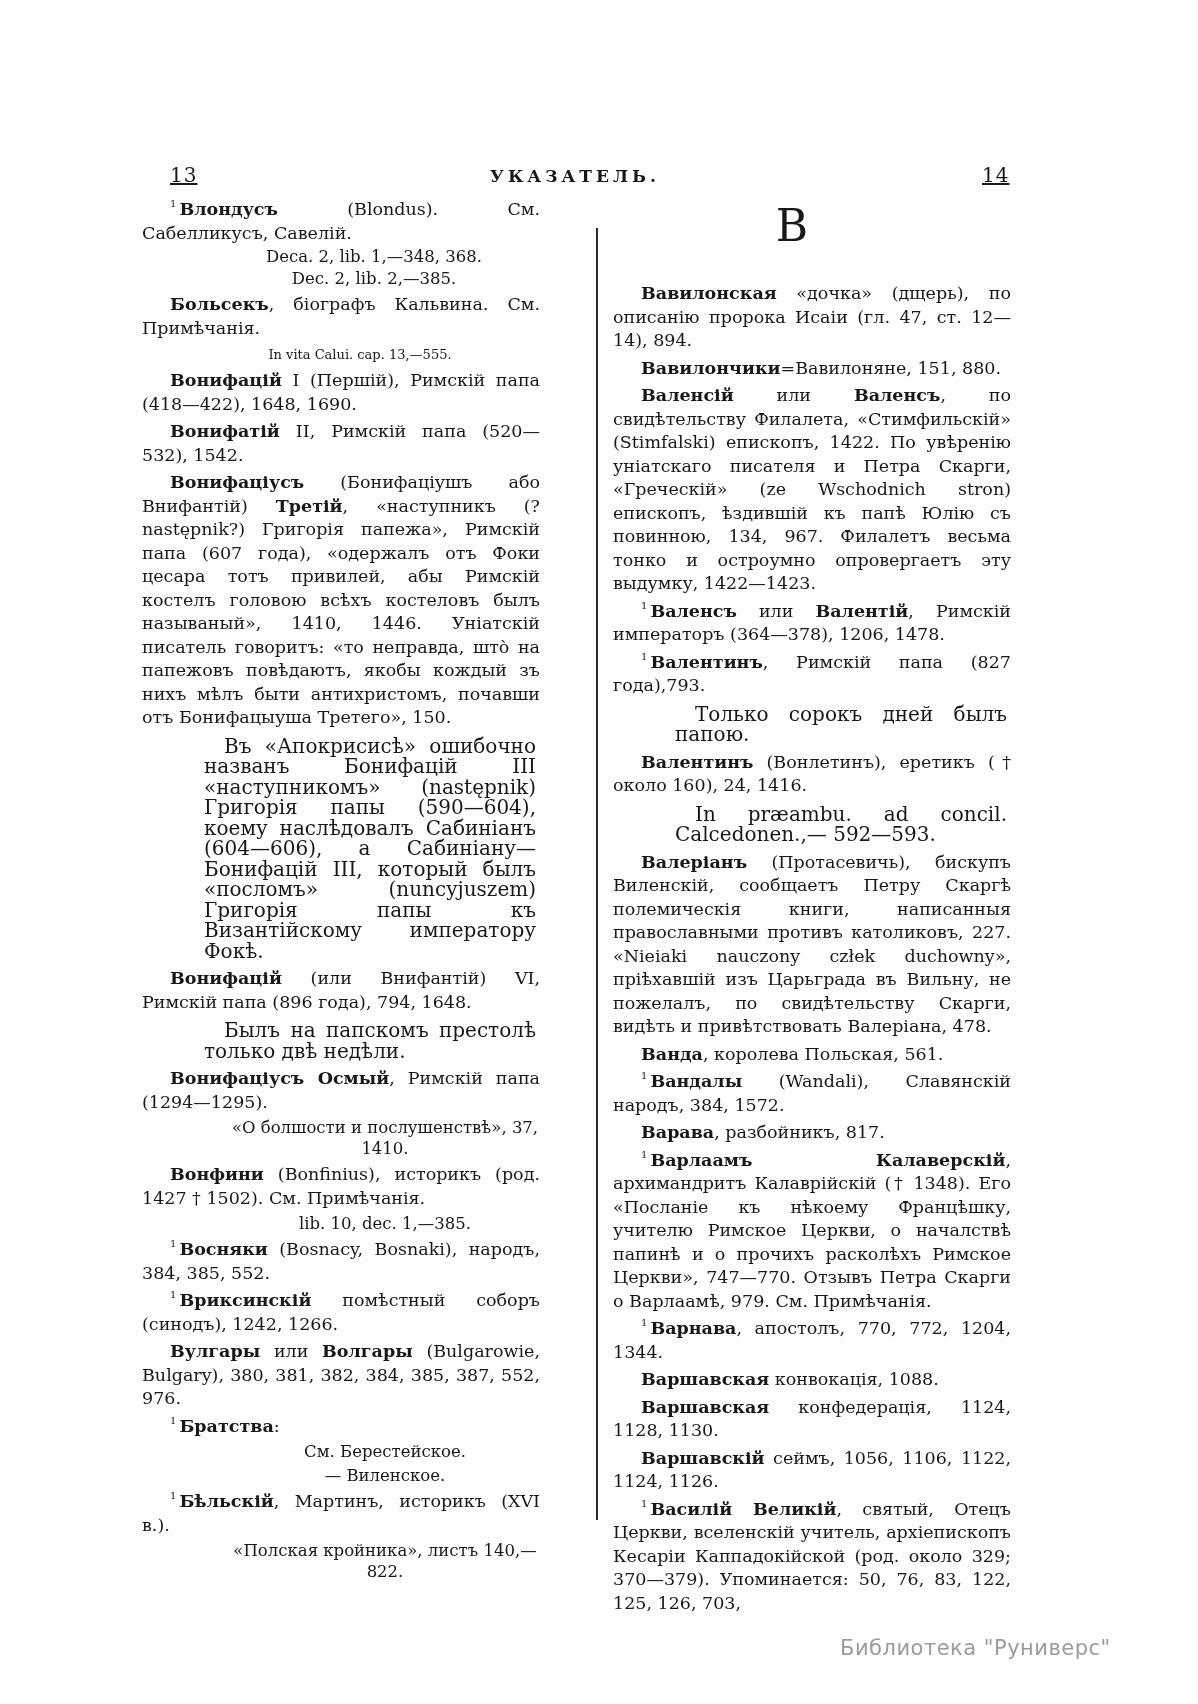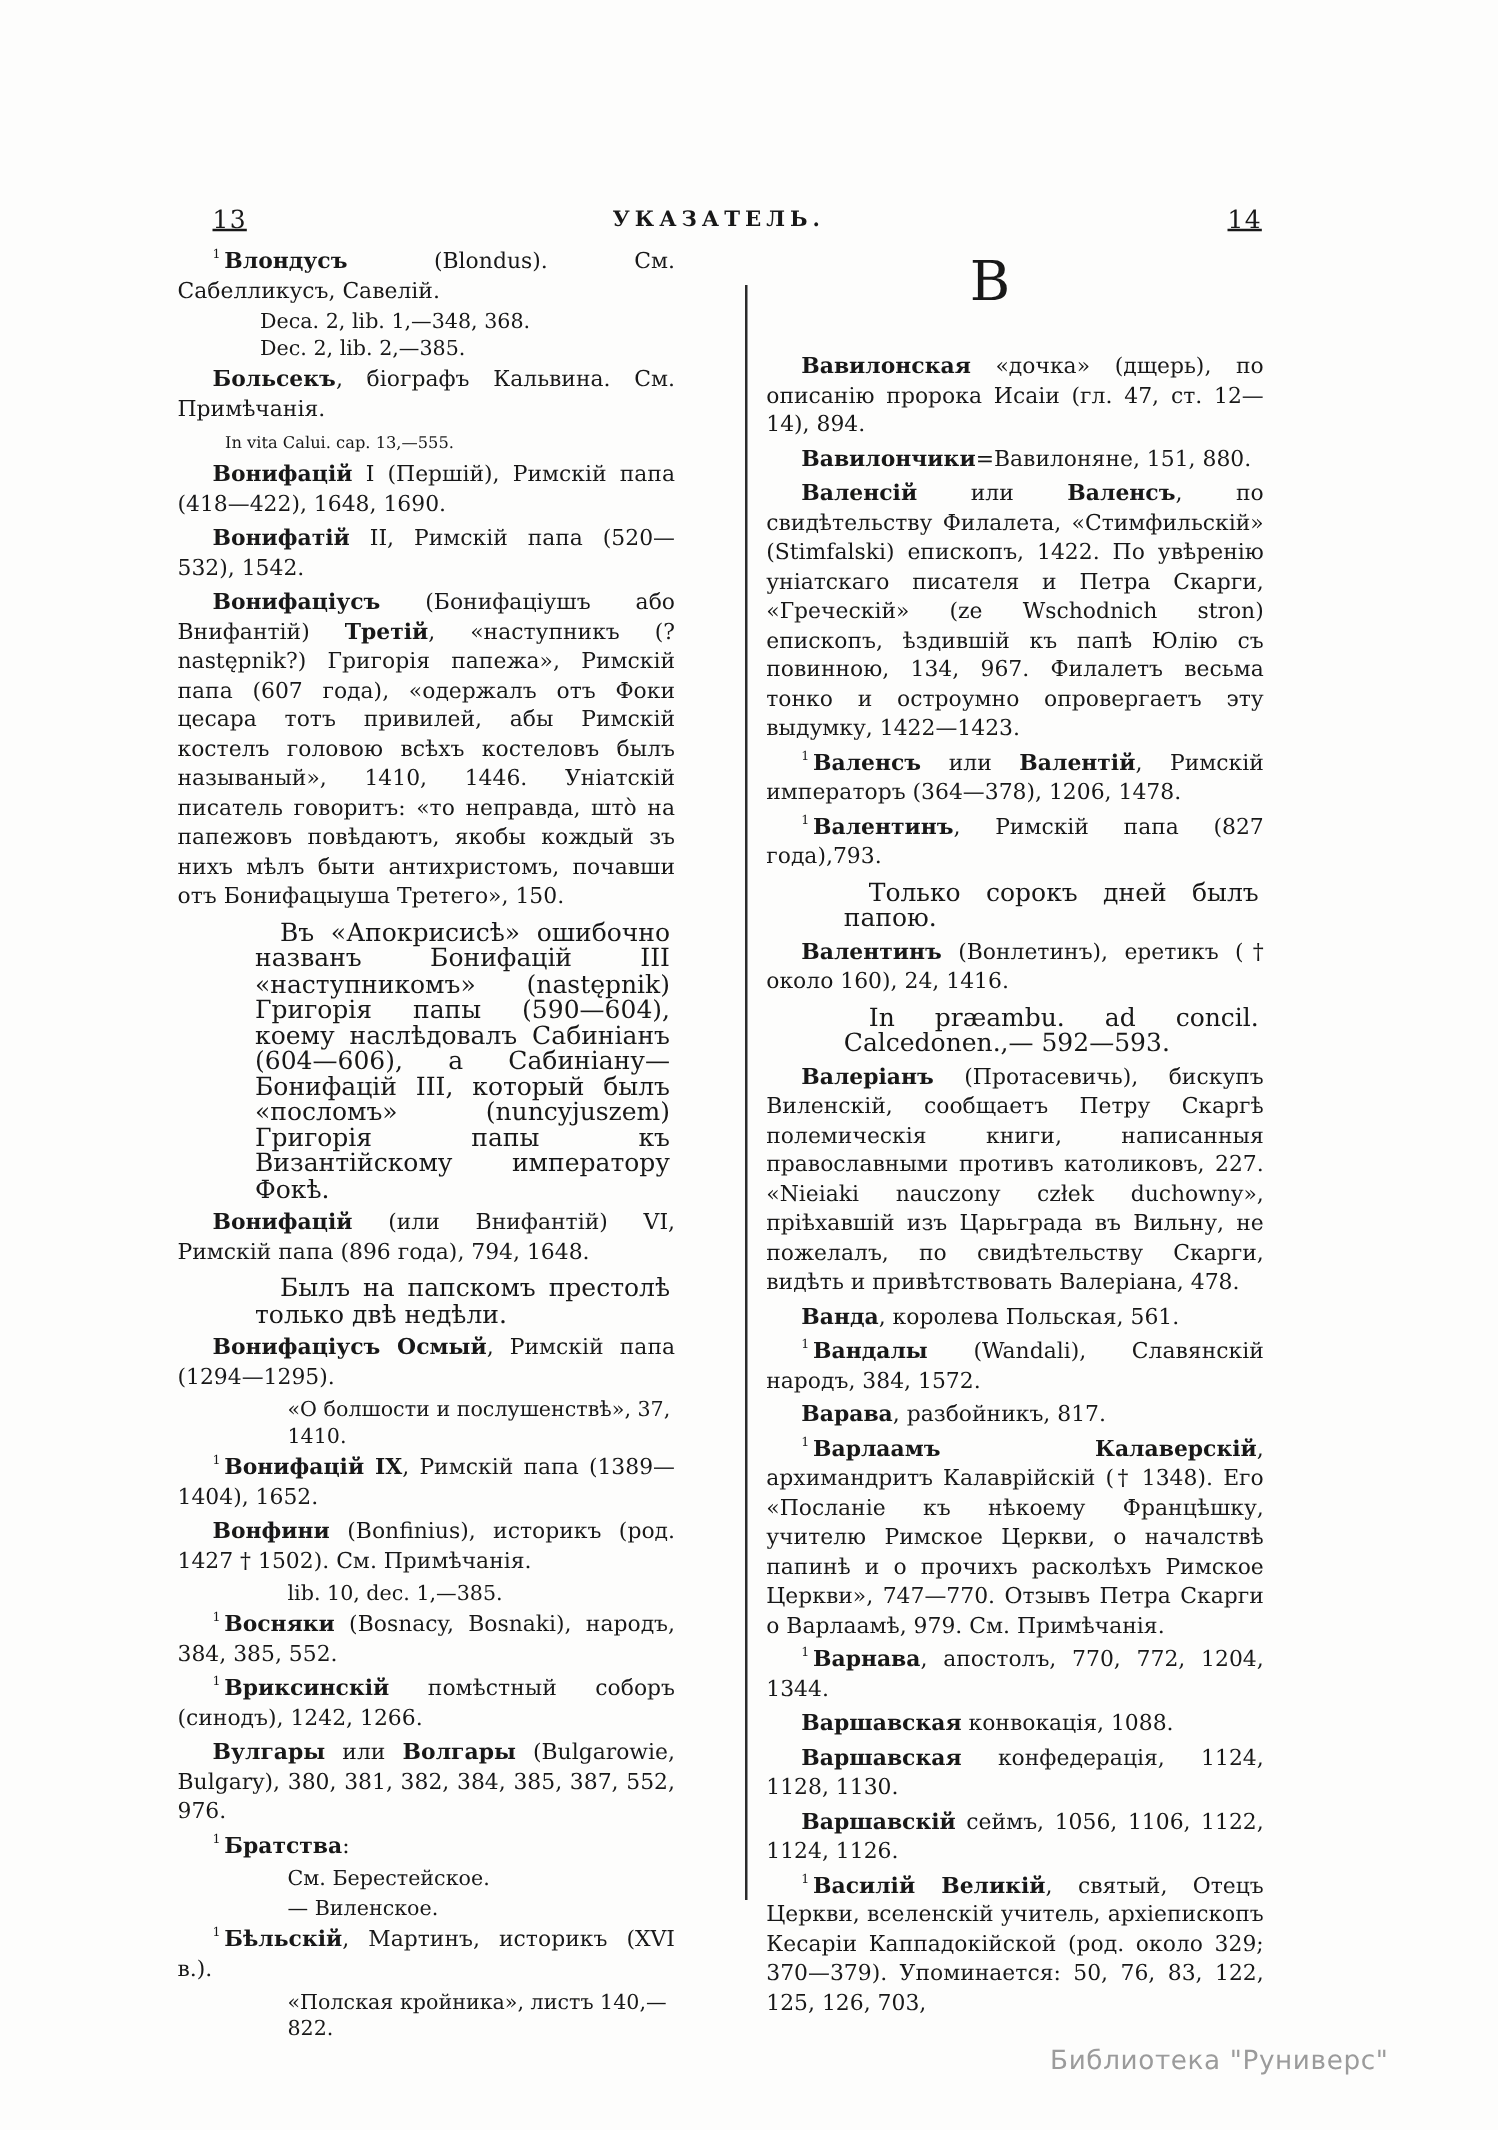--- a/index.html
+++ b/index.html
@@ -19,21 +19,21 @@
     position:absolute;top:166px;left:0;width:1150px;
     text-align:center;font-weight:bold;font-size:17px;letter-spacing:4px;
   }
   .col{position:absolute;top:194px;}
   .col-left{left:142px;width:398px;}
   .col-right{left:613px;width:398px;}
   .divider{
     position:absolute;left:596px;top:228px;width:2px;height:1292px;
     background:#2b2b2b;
   }
-  p{margin:0;}
+  p{margin:0;text-align:center;}
   .entry{
     font-size:17.5px;line-height:23.5px;
     text-align:justify;text-indent:28px;
     margin-top:4px;
   }
   .note{
     font-size:20px;line-height:20.5px;
     text-align:justify;
     margin:6px 4px 6px 62px;text-indent:20px;
   }
@@ -70,21 +70,20 @@
       <p class="entry"><b>Больсекъ</b>, біографъ Кальвина. См. Примѣчанія.</p>
       <p class="ref1">In vita Calui. cap. 13,—555.</p>
       <p class="entry"><b>Вонифацій</b> I (Першій), Римскій папа (418—422), 1648, 1690.</p>
       <p class="entry"><b>Вонифатій</b> II, Римскій папа (520—532), 1542.</p>
       <p class="entry"><b>Вонифаціусъ</b> (Бонифаціушъ або Внифантій) <b>Третій</b>, «наступникъ (?następnik?) Григорія папежа», Римскій папа (607 года), «одержалъ отъ Фоки цесара тотъ привилей, абы Римскій костелъ головою всѣхъ костеловъ былъ называный», 1410, 1446. Уніатскій писатель говоритъ: «то неправда, што̀ на папежовъ повѣдаютъ, якобы кождый зъ нихъ мѣлъ быти антихристомъ, почавши отъ Бонифацыуша Третего», 150.</p>
       <p class="note">Въ «Апокрисисѣ» ошибочно названъ Бонифацій III «наступникомъ» (następnik) Григорія папы (590—604), коему наслѣдовалъ Сабиніанъ (604—606), а Сабиніану—Бонифацій III, который былъ «посломъ» (nuncyjuszem) Григорія папы къ Византійскому императору Фокѣ.</p>
       <p class="entry"><b>Вонифацій</b> (или Внифантій) VI, Римскій папа (896 года), 794, 1648.</p>
       <p class="note">Былъ на папскомъ престолѣ только двѣ недѣли.</p>
       <p class="entry"><b>Вонифаціусъ Осмый</b>, Римскій папа (1294—1295).</p>
       <p class="ref3">«О болшости и послушенствѣ», 37, 1410.</p>
-      <p class="entry"><sup>1</sup><b>Вонифацій IX</b>, Римскій папа (1389—1404), 1652.</p>
       <p class="entry"><b>Вонфини</b> (Bonfinius), историкъ (род. 1427 † 1502). См. Примѣчанія.</p>
       <p class="ref3">lib. 10, dec. 1,—385.</p>
       <p class="entry"><sup>1</sup><b>Восняки</b> (Bosnacy, Bosnaki), народъ, 384, 385, 552.</p>
       <p class="entry"><sup>1</sup><b>Вриксинскій</b> помѣстный соборъ (синодъ), 1242, 1266.</p>
       <p class="entry"><b>Вулгары</b> или <b>Волгары</b> (Bulgarowie, Bulgary), 380, 381, 382, 384, 385, 387, 552, 976.</p>
       <p class="entry"><sup>1</sup><b>Братства</b>:</p>
       <p class="ref3">См. Берестейское.</p>
       <p class="ref3">—  Виленское.</p>
       <p class="entry"><sup>1</sup><b>Бѣльскій</b>, Мартинъ, историкъ (XVI в.).</p>
       <p class="ref3">«Полская кройника», листъ 140,—822.</p>

